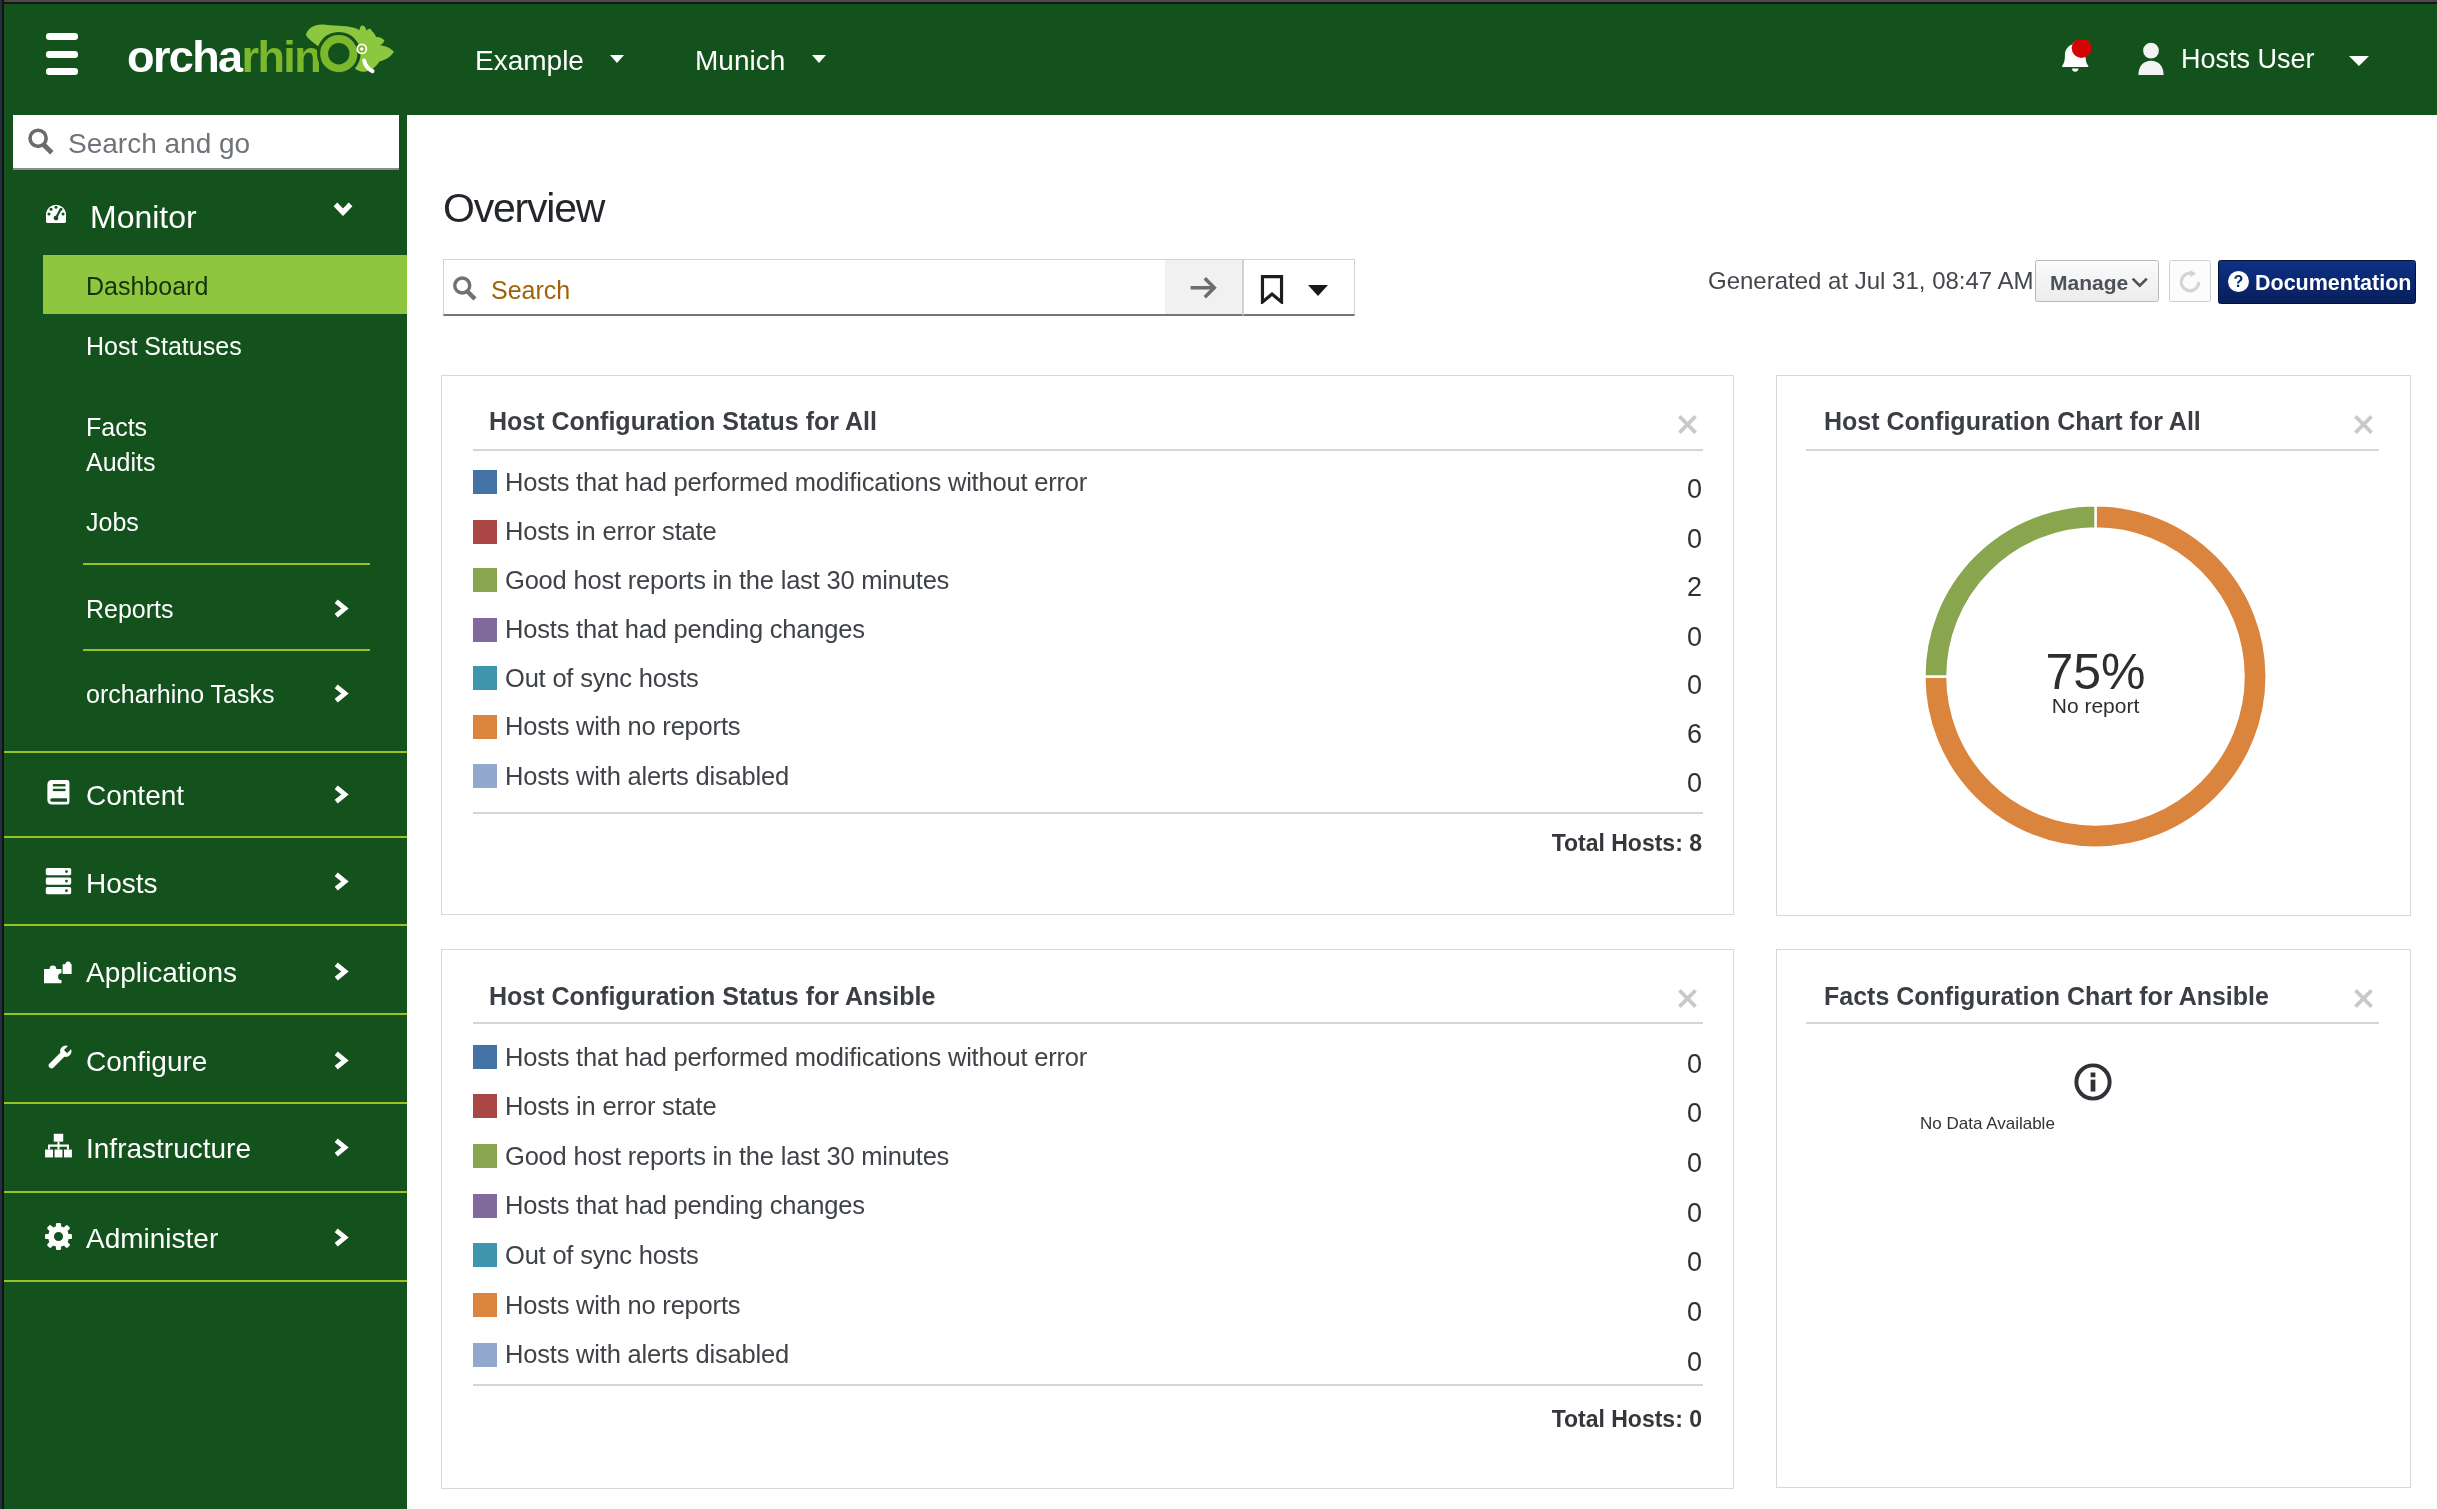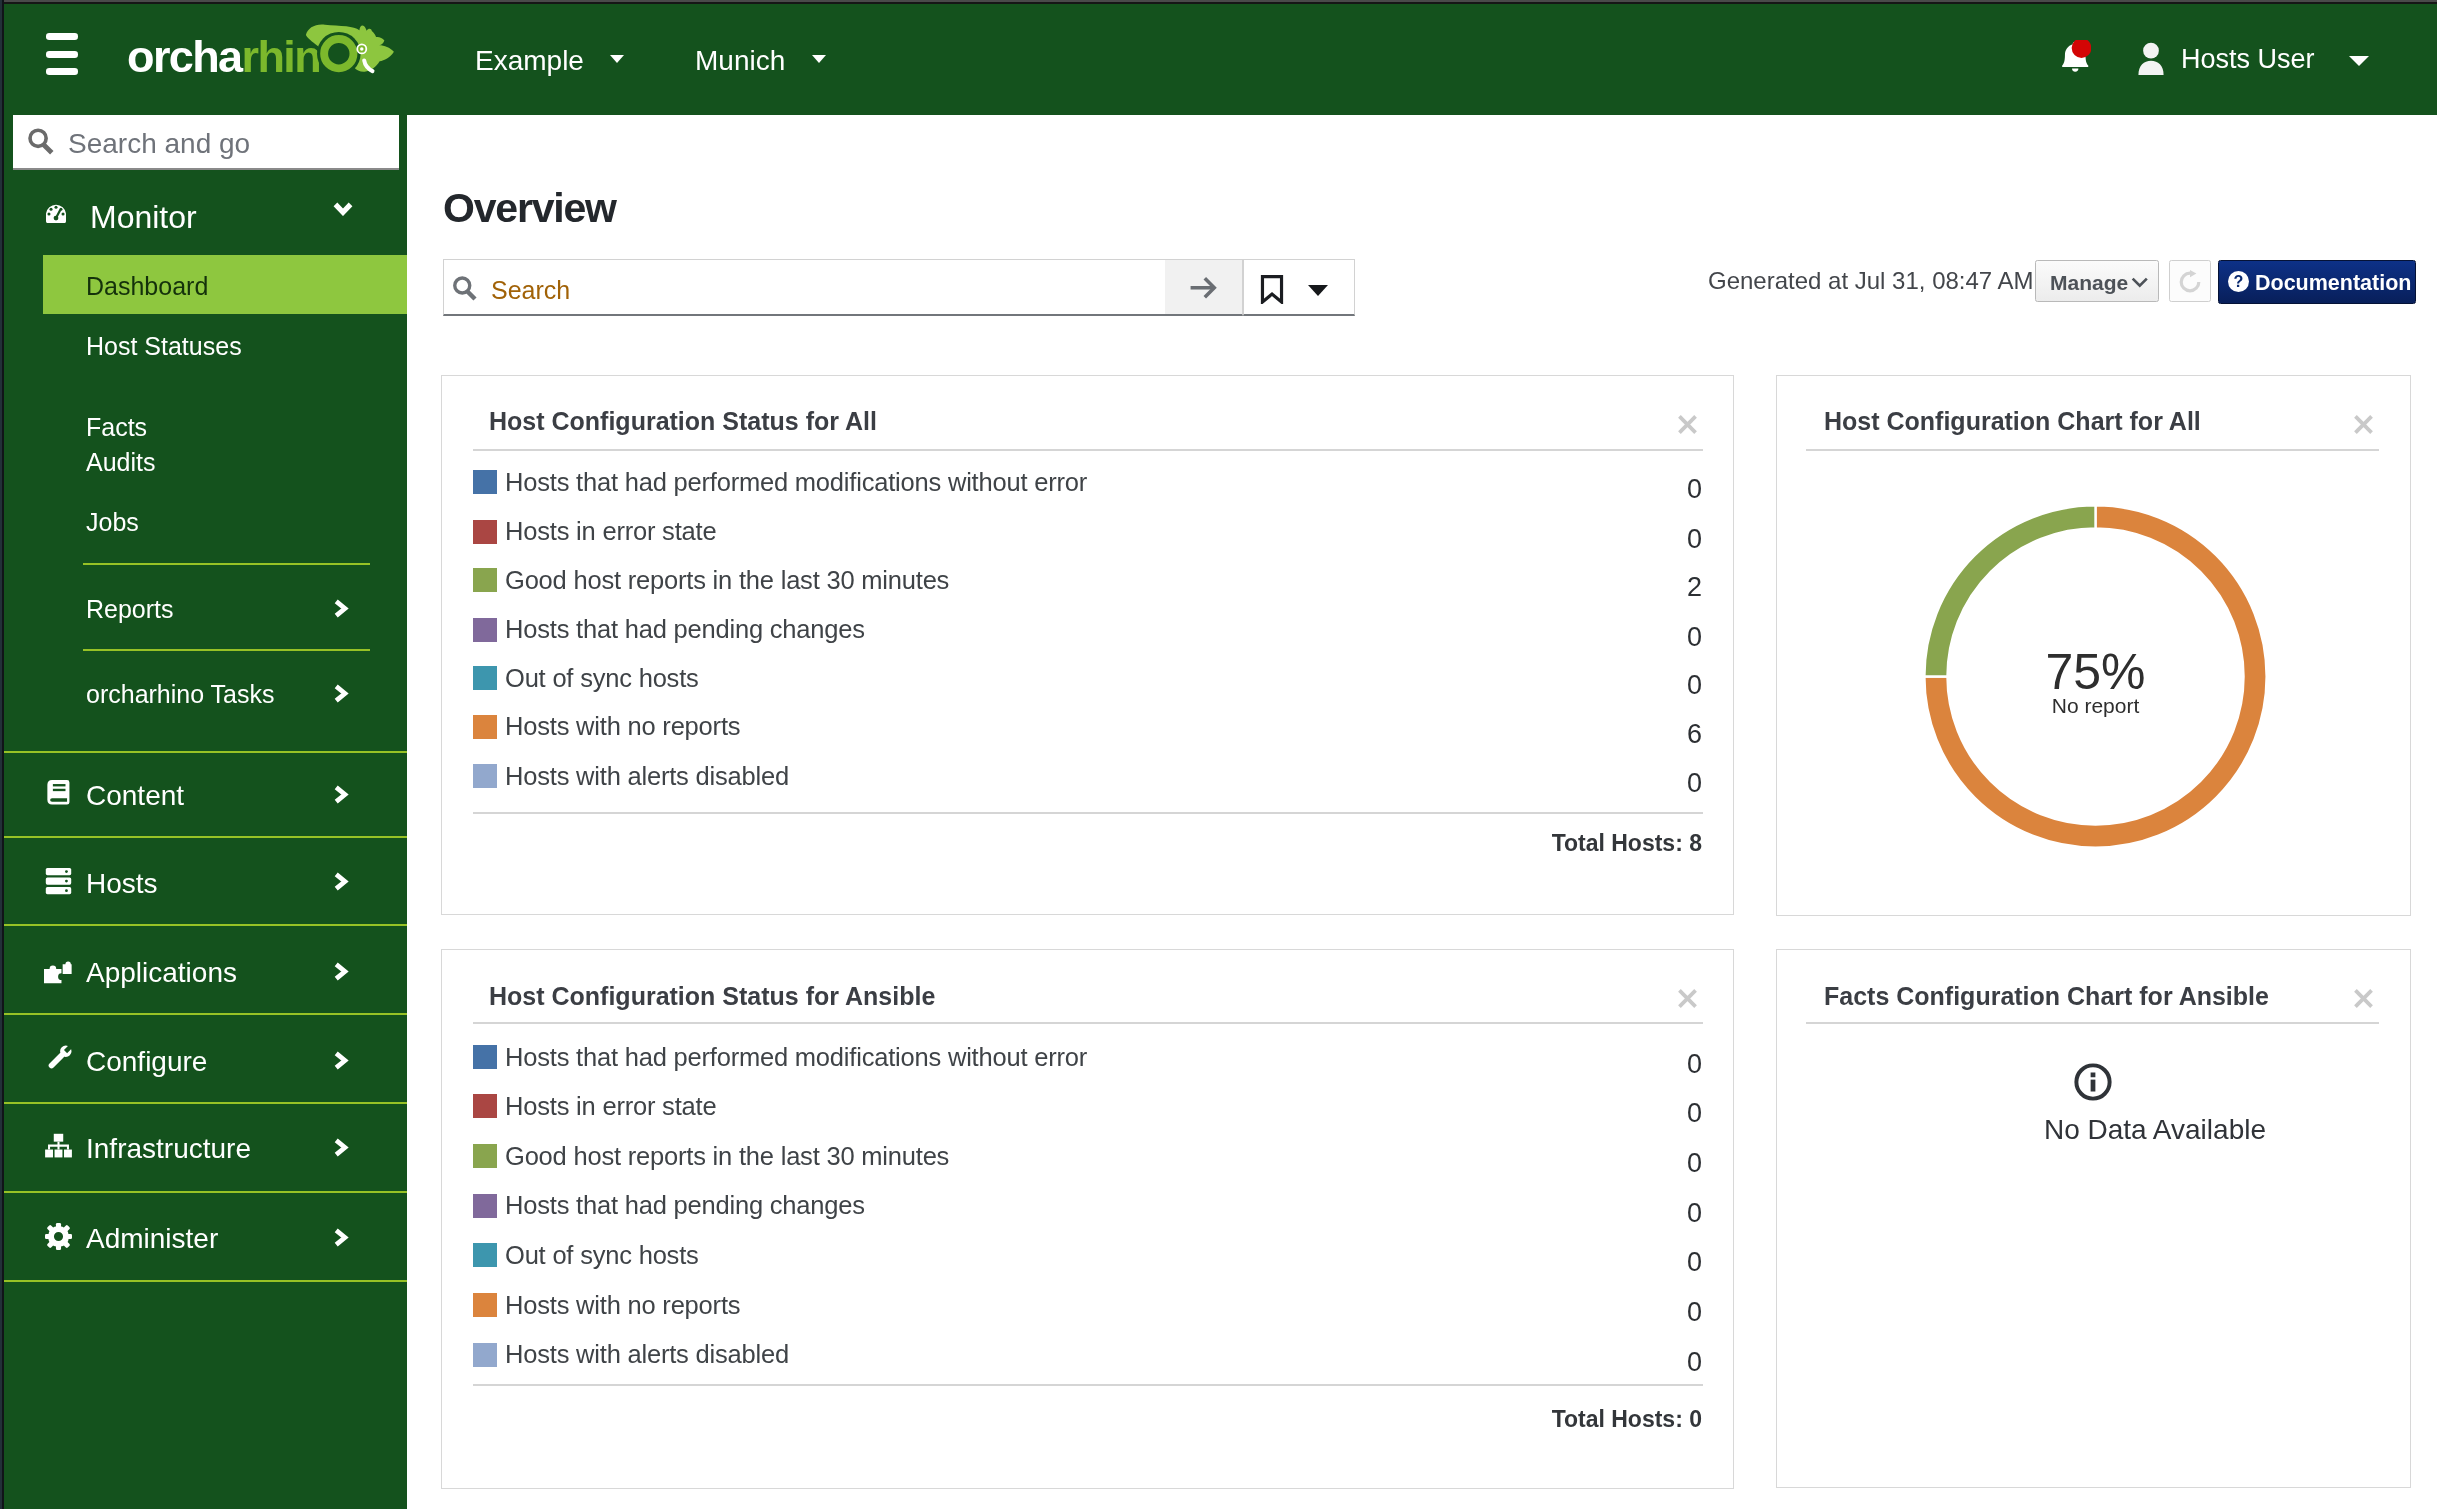--- a/index.html
+++ b/index.html
@@ -182,21 +182,21 @@
     <rect x="13.8" y="27.6" width="6.4" height="7.4" rx="1.6" transform="rotate(45 17 17)"></rect>
     <rect x="-1" y="13.8" width="7.4" height="6.4" rx="1.6" transform="rotate(45 17 17)"></rect>
     <rect x="27.6" y="13.8" width="7.4" height="6.4" rx="1.6" transform="rotate(45 17 17)"></rect>
   </g>
 </svg>
 <div class="t navtx" style="left:86px;top:1223px">Administer</div>
 <svg class="chevr a" style="top:1228px" width="17.5" height="19" viewBox="0 0 22 24">
     <polyline points="4,3 15,12 4,21" fill="none" stroke="#fff" stroke-width="6"></polyline>
   </svg>
 
-<div class="t" style="left:443px;top:185px;font-size:41px;font-weight:bold;letter-spacing:-1.2px;color:#23272c">Overview</div>
+<div class="t" style="left:443px;top:185px;font-size:41px;font-weight:normal;letter-spacing:-1.2px;color:#23272c">Overview</div>
 
 <div class="a" style="left:443px;top:259px;width:723px;height:57px;background:#fff;border:1.6px solid #d2d2d2;border-bottom:2.4px solid #72767b"></div>
 <svg class="a" style="left:451px;top:275px" width="27" height="27" viewBox="0 0 36 36">
   <circle cx="15" cy="14" r="10" fill="none" stroke="#6e7277" stroke-width="4.5"></circle>
   <line x1="22" y1="22" x2="32" y2="32" stroke="#6e7277" stroke-width="6"></line>
 </svg>
 <div class="t" style="left:491px;top:276px;font-size:25px;color:#a16207">Search</div>
 <div class="a" style="left:1165px;top:259px;width:78px;height:57px;background:#f1f1f1;border:1.6px solid #d2d2d2;border-left:none;border-bottom:2.4px solid #72767b"></div>
 <svg class="a" style="left:1189px;top:275px" width="30" height="25.5" viewBox="0 0 38 32">
   <line x1="2" y1="16" x2="32" y2="16" stroke="#6a6e73" stroke-width="4.5"></line>
@@ -321,14 +321,14 @@
       <line x1="23" y1="3" x2="3" y2="23"></line>
     </g>
   </svg>
 <div class="cdiv" style="left:1806px;top:1022px;width:573px"></div>
 
 <svg class="a" style="left:2074px;top:1063px" width="38" height="38" viewBox="0 0 48 48">
   <circle cx="24" cy="24" r="21" fill="none" stroke="#2f3338" stroke-width="5"></circle>
   <rect x="21" y="12" width="6" height="6" fill="#2f3338"></rect>
   <rect x="21" y="21" width="6" height="15" fill="#2f3338"></rect>
 </svg>
-<div class="t" style="left:1920px;top:1114px;width:346px;text-align:right;font-size:28px;color:#303338">No Data Available</div>
+<div class="t" style="left:1920px;top:1114px;width:346px;text-align:left;font-size:17px;color:#303338">No Data Available</div>
 
 
 </body></html>

